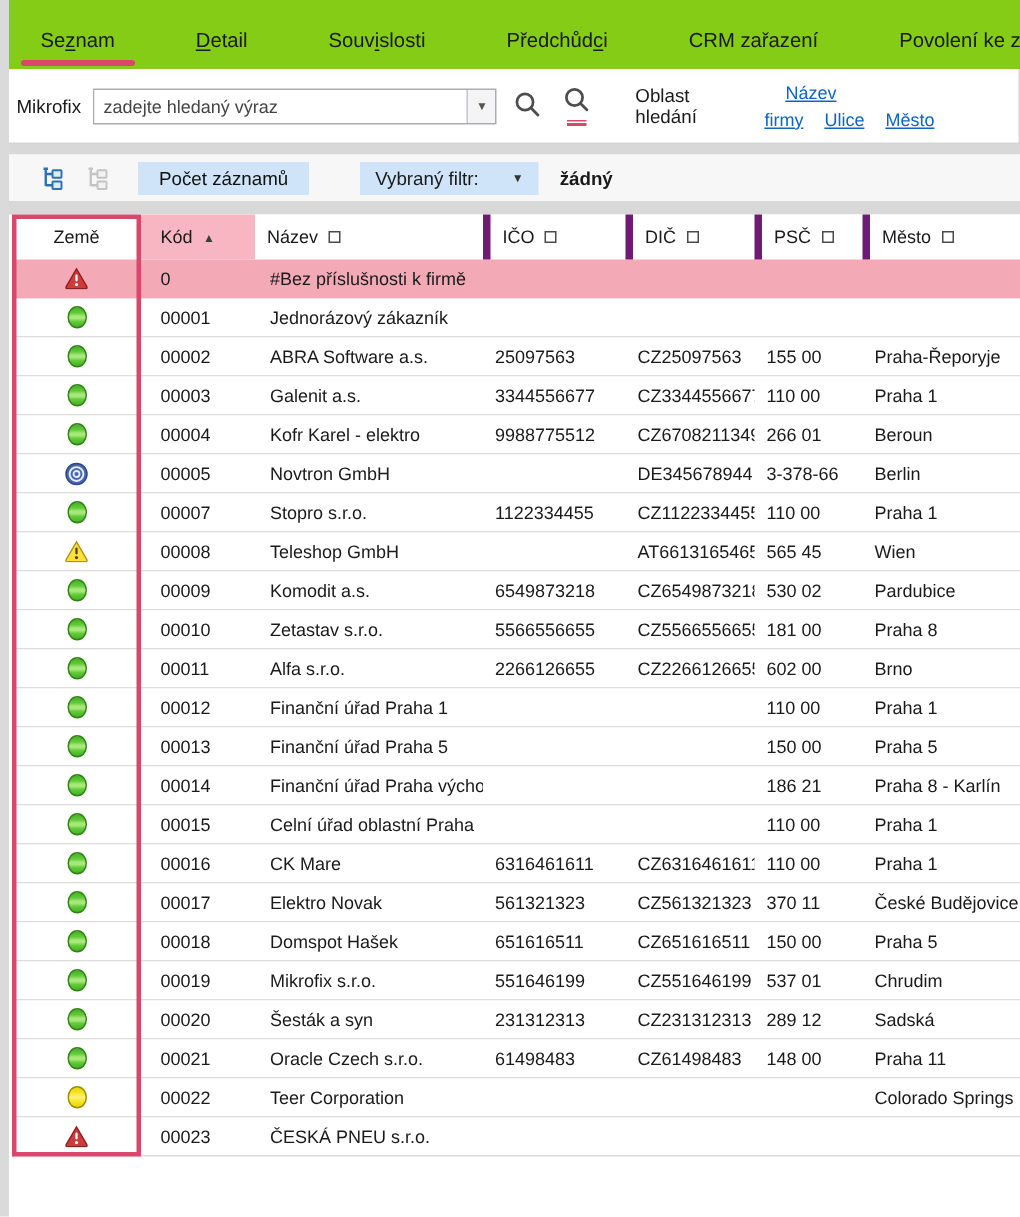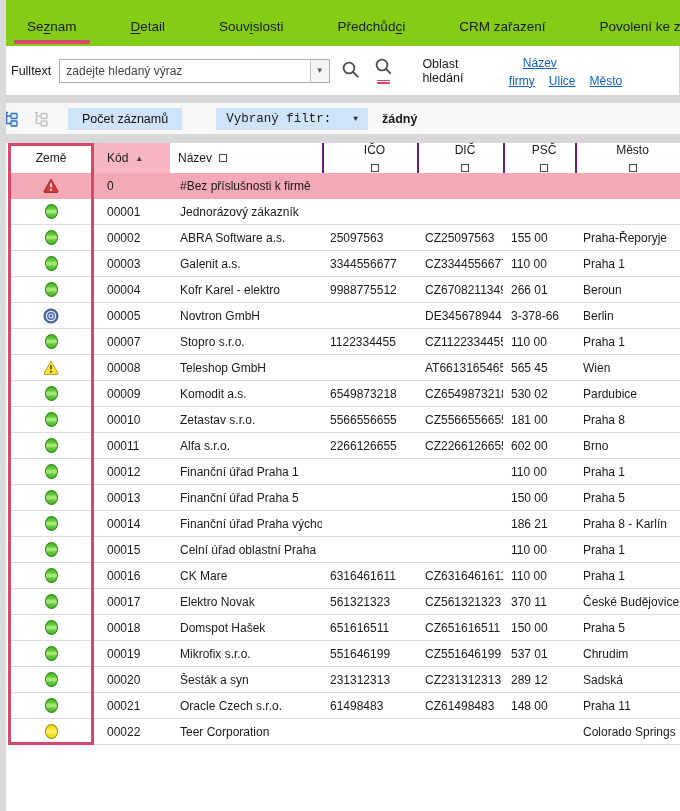--- a/index.html
+++ b/index.html
@@ -29,38 +29,38 @@
     justify-content:center; cursor:pointer; background:none; border:none; }
   .redlines { width:13px; margin-top:1px; }
   .redlines div { height:1.5px; background:var(--accent); margin-top:1px; }
   .scope { margin-left:18px; font-size:12.5px; }
   .slink { font-size:12px; color:#0e63c4; text-decoration:underline; margin-left:14px; cursor:pointer; }
 
   .strip { background:#d8d8d8; }
   .strip.s1 { height:7px; } .strip.s2 { height:9px; }
 
   
-  .toolbar { height:31px; background:#f7f7f7; display:flex; align-items:center; padding:0 0; gap:10px; }
+  .toolbar { height:31px; background:#f7f7f7; display:flex; align-items:center; padding:0 24px; gap:10px; }
   .ticon { width:20px; height:18px; display:flex; align-items:center; justify-content:center; cursor:pointer; }
   .ticon.disabled { opacity:.35; filter:grayscale(1); cursor:default; }
   .tbtn { background:#cfe4f8; border:none; font-family:"Liberation Sans", sans-serif;
     font-size:12.5px; padding:4px 14px; margin-left:8px; cursor:pointer; color:#111; }
   .tdrop { background:#cfe4f8; font-size:12.5px; padding:4px 10px; margin-left:24px;
-    display:flex; align-items:center; gap:22px; cursor:pointer;font-family:Liberation Mono, monospace; }
+    display:flex; align-items:center; gap:22px; cursor:pointer; }
   .tdrop .arr { font-size:8px; color:#333; }
   .filterval { font-weight:bold; font-size:12.5px; margin-left:4px; }
 
   
   .table { position:relative; margin-left:8px; }
   .trow { display:grid; grid-template-columns:86px 76px 152px 95px 86px 72px 1fr; align-items:center; }
   .thead { height:30px; background:#fff; font-size:12px; }
   .thead .hcell { display:flex; align-items:center; height:30px; padding-left:8px; gap:7px; white-space:nowrap; }
   .thead .hcell.c-zeme { justify-content:center; padding-left:0; }
   .thead .hcell.c-kod { background:var(--sorthdr); padding-left:13px; }
-  .thead .hcell.vline { border-left:2px solid #701a75;flex-direction:column; }
+  .thead .hcell.vline { border-left:5px solid #701a75; }
   .sortbox { width:8px; height:8px; border:1px solid #4a4a4a; display:inline-block; }
   .sortasc { font-size:8px; color:#3c3c3c; }
   .tbody .trow { height:26px; font-size:12px; border-bottom:1px solid #dcdcdc; cursor:default; background:#fff; }
   .tbody .trow.selected { background:var(--selrow); border-bottom-color:var(--selrow); }
   .cell { white-space:nowrap; overflow:hidden; padding-left:8px; }
   .cell.c-icon { display:flex; justify-content:center; padding-left:0; }
   .cell.c-kod { padding-left:13px; }
   .cell.c-nazev { padding-left:10px; }
   .col-highlight { position:absolute; left:0; top:0; width:86px; height:100%;
     border:3px solid var(--accent); pointer-events:none; z-index:5; }
@@ -92,21 +92,21 @@
     </div>
     <div class="tab">
       <span>CRM zařazení</span>
     </div>
     <div class="tab">
       <span>Povolení ke zpracovár</span>
     </div>
   </div>
 
 <div class="searchbar">
-  <span class="lbl">Fulltext</span>
+  <span class="lbl">Mikrofix</span>
   <div class="combo">
     <input type="text" placeholder="zadejte hledaný výraz" style="">
     <div class="drop">▼</div>
   </div>
   <button class="sbtn">
     <span>
       <svg width="19" height="19" viewBox="0 0 19 19">
           <circle cx="8" cy="8" r="5.4" fill="none" stroke="#4d4d4d" stroke-width="1.8"></circle>
           <line x1="12.2" y1="12.2" x2="16.6" y2="16.6" stroke="#4d4d4d" stroke-width="1.9" stroke-linecap="round"></line>
         </svg>
@@ -477,15 +477,32 @@
             <span class="ball yellow"></span>
           </span>
         </div>
         <div class="cell c-kod">00022</div>
         <div class="cell c-nazev">Teer Corporation</div>
         <div class="cell c-ico"></div>
         <div class="cell c-dic"></div>
         <div class="cell c-psc"></div>
         <div class="cell c-mesto">Colorado Springs</div>
       </div>
+      <div class="trow">
+        <div class="cell c-icon">
+          <span class="ric">
+            <svg width="16" height="15" viewBox="0 0 16 15">
+              <path d="M8 1.2 L14.8 12.9 Q15.6 14.4 13.9 14.4 H2.1 Q0.4 14.4 1.2 12.9 Z" fill="#cf3b3b" stroke="#8e1f1f" stroke-width="0.9"></path>
+              <rect x="7.25" y="5" width="1.5" height="4.6" rx="0.75" fill="#fff"></rect>
+              <circle cx="8" cy="11.7" r="1.05" fill="#fff"></circle>
+            </svg>
+          </span>
+        </div>
+        <div class="cell c-kod">00023</div>
+        <div class="cell c-nazev">ČESKÁ PNEU s.r.o.</div>
+        <div class="cell c-ico"></div>
+        <div class="cell c-dic"></div>
+        <div class="cell c-psc"></div>
+        <div class="cell c-mesto"></div>
+      </div>
     </div>
   <div class="col-highlight"></div>
 </div>
 
 </body></html>

